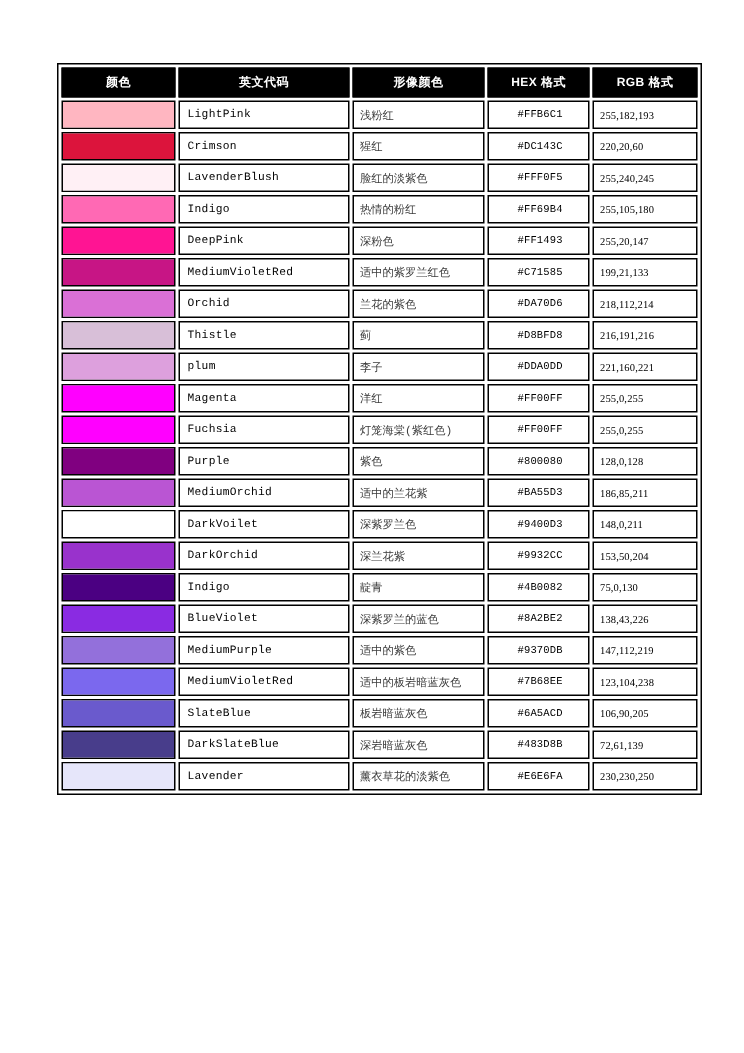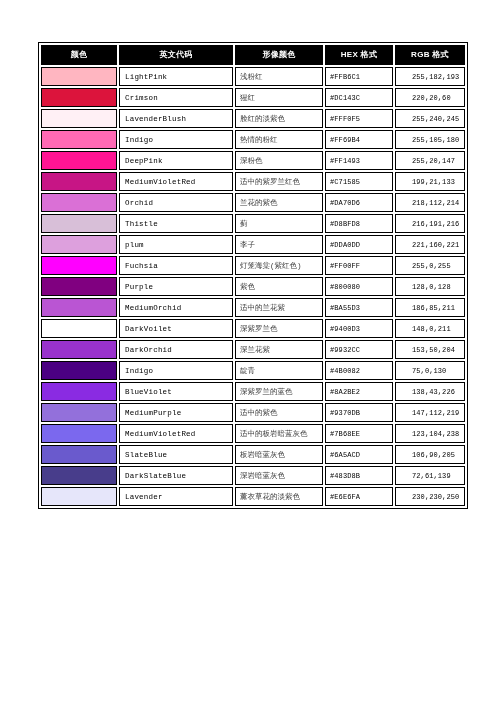--- a/index.html
+++ b/index.html
@@ -86,30 +86,30 @@
     font-size: 7.5px;
     color: #3a3a3a;
     padding-left: 4px;
     white-space: nowrap;
     overflow: hidden;
   }
   td.hex-cell {
     font-family: "Liberation Mono", "DejaVu Sans Mono", monospace;
     font-size: 7px;
     color: #000000;
-    padding-left: 4px;
+    padding-left: 19px;
     letter-spacing: 0.1px;
     white-space: nowrap;
     overflow: hidden;
   }
   td.rgb-cell {
-    font-family: Liberation Mono, monospace;
+    font-family: Liberation Serif, serif;
     font-size: 7px;
     color: #000000;
-    padding-left: 16px;
+    padding-left: 4px;
     letter-spacing: 0.1px;
     white-space: nowrap;
     overflow: hidden;
   }
 </style>
 </head>
 <body>
 
 <div id="page">
   <div id="table-wrap">
@@ -209,20 +209,29 @@
             </td>
             <td class="name-cell">plum</td>
             <td class="cn-cell">李子</td>
             <td class="hex-cell">#DDA0DD</td>
             <td class="rgb-cell">221,160,221</td>
           </tr>
           <tr>
             <td class="swatch-cell">
               <div class="swatch" style="background: rgb(255, 0, 255);"></div>
             </td>
+            <td class="name-cell">Magenta</td>
+            <td class="cn-cell">洋红</td>
+            <td class="hex-cell">#FF00FF</td>
+            <td class="rgb-cell">255,0,255</td>
+          </tr>
+          <tr>
+            <td class="swatch-cell">
+              <div class="swatch" style="background: rgb(255, 0, 255);"></div>
+            </td>
             <td class="name-cell">Fuchsia</td>
             <td class="cn-cell">灯笼海棠(紫红色)</td>
             <td class="hex-cell">#FF00FF</td>
             <td class="rgb-cell">255,0,255</td>
           </tr>
           <tr>
             <td class="swatch-cell">
               <div class="swatch" style="background: rgb(128, 0, 128);"></div>
             </td>
             <td class="name-cell">Purple</td>

